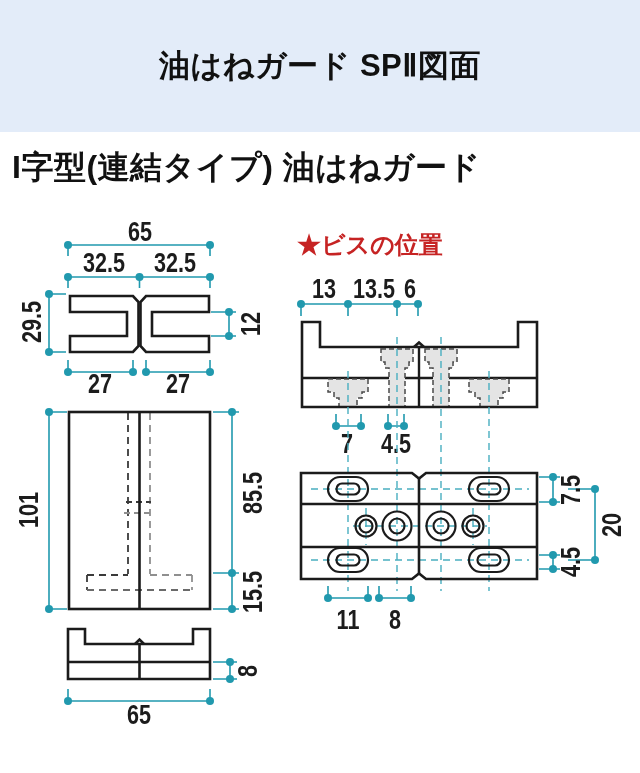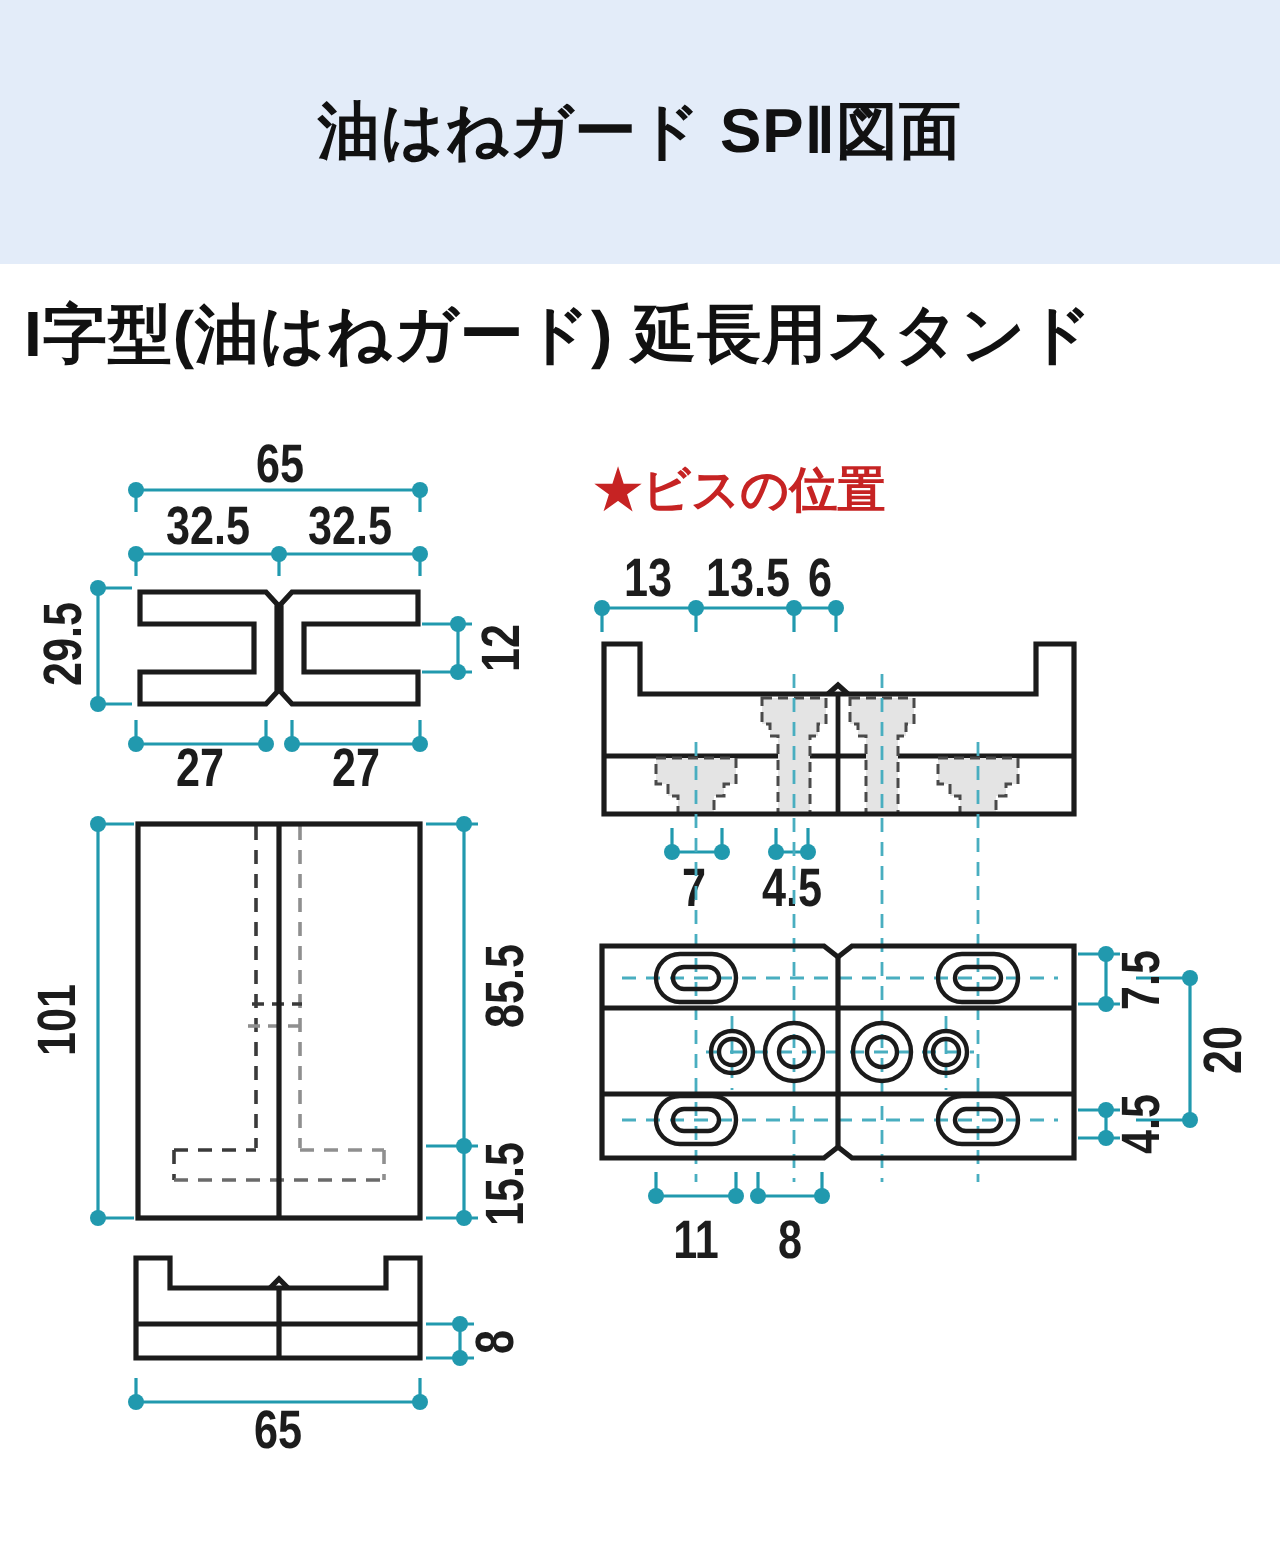--- a/index.html
+++ b/index.html
@@ -16,21 +16,21 @@
 </style>
 </head>
 <body>
 
 <div id="page">
 
   <div id="hdr">
     <span class="t">油はねガード SPⅡ図面</span>
   </div>
 
-  <div id="sub">I字型(油はねガード) 延長用スタンド</div>
+  <div id="sub">I字型(連結タイプ) 油はねガード</div>
 
   <svg width="640" height="773" viewBox="0 0 640 773">
 
     <text class="note" x="297" y="253" fill="#c62323">★ビスの位置</text>
 
     <g>
       <g stroke="#2199ae" stroke-width="1.6" fill="none">
         <path d="M68,245 H210 M68,245 V256 M210,245 V256"></path>
         <path d="M68,277 H210 M68,277 V288 M139.5,277 V288 M210,277 V288"></path>
         <path d="M49,294 V352 M51,294 H66 M51,352 H66"></path>

